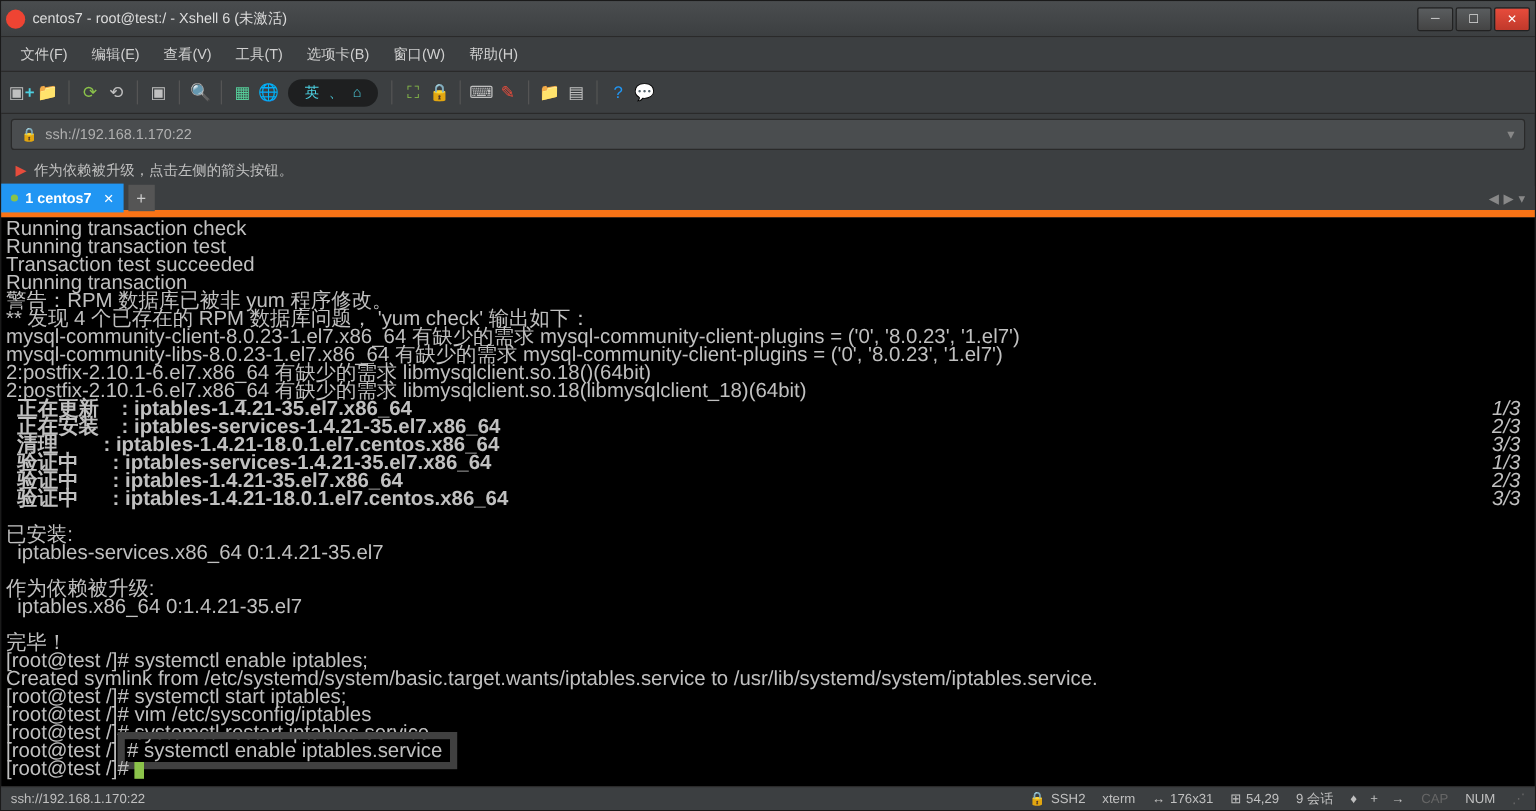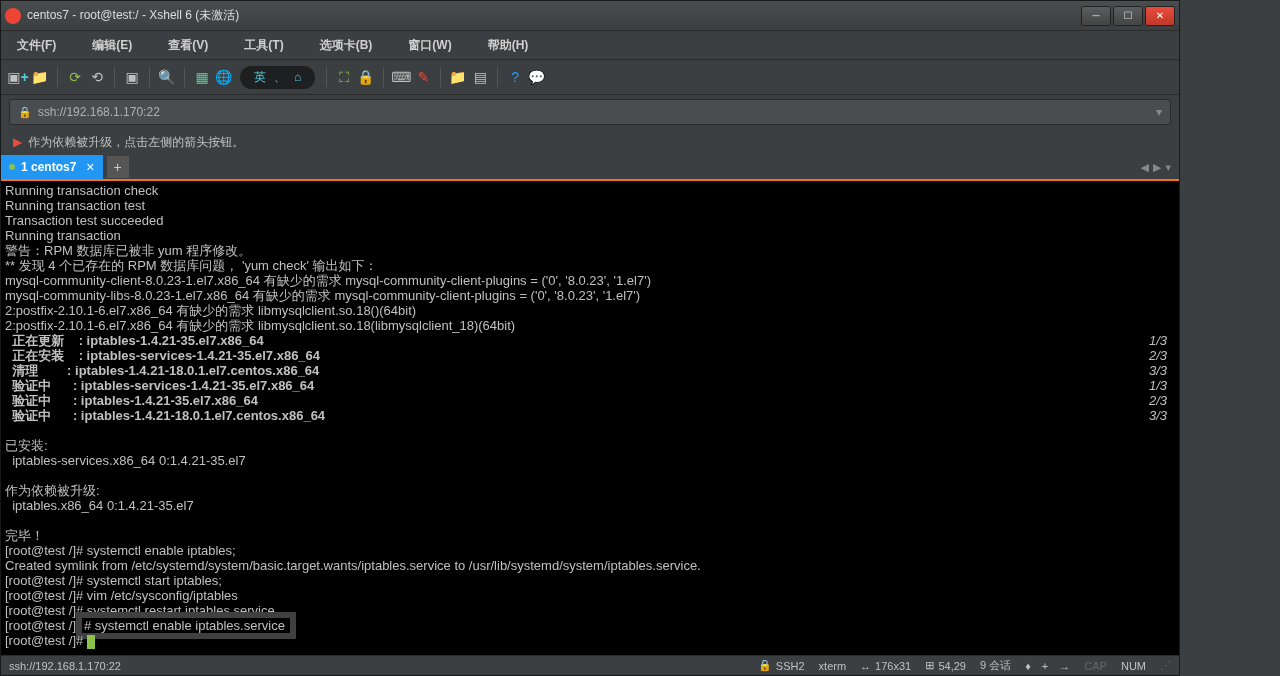--- a/index.html
+++ b/index.html
@@ -1,42 +1,42 @@
 <!DOCTYPE html>
 <html><head>
 <meta charset="utf-8">
 <style>
 * { margin: 0; padding: 0; box-sizing: border-box; font-family: "Microsoft YaHei", "Segoe UI", sans-serif; }
 body { background: #3c3f41; overflow: hidden; }
-.window { width: 1180px; height: 676px; display: flex; flex-direction: column; background: #3c3f41; border: 1px solid #1a1a1a; }
+.window { width: 1280px; height: 676px; display: flex; flex-direction: column; background: #3c3f41; border: 1px solid #1a1a1a; }
 .titlebar { height: 30px; background: linear-gradient(#4a4d4f, #3c3f41); display: flex; align-items: center; padding: 0 4px; border-bottom: 1px solid #2a2a2a; }
 .title-icon { width: 16px; height: 16px; background: #e43; border-radius: 50%; margin-right: 6px; }
 .title-text { font-size: 12px; color: #ddd; flex: 1; }
 .win-controls { display: flex; gap: 2px; }
 .win-btn { width: 30px; height: 20px; display: flex; align-items: center; justify-content: center; background: linear-gradient(#5a5d5f,#444); border: 1px solid #222; border-radius: 2px; cursor: pointer; font-size: 10px; color: #ddd; }
 .win-btn.close { background: linear-gradient(#e74c3c,#c0392b); color: #fff; }
-.menubar { height: 28px; background: #3c3f41; display: flex; align-items: center; padding: 0 8px; gap: 20px; font-weight: bold; }
+.menubar { height: 28px; background: #3c3f41; display: flex; align-items: center; padding: 0 8px; gap: 4px; }
 .menu-item { font-size: 12px; color: #d0d0d0; padding: 4px 8px; cursor: pointer; }
 .toolbar { height: 36px; background: #3c3f41; display: flex; align-items: center; padding: 0 8px; gap: 4px; border-top: 1px solid #2a2a2a; border-bottom: 1px solid #2a2a2a; }
 .tool-btn { width: 18px; height: 18px; display: flex; align-items: center; justify-content: center; cursor: pointer; font-size: 14px; color: #c0c0c0; }
 .tool-sep { width: 1px; height: 20px; background: #555; margin: 0 4px; }
 .tool-plus { color: #4dd0e1; font-weight: bold; }
 .ime-indicator { background: rgba(0,0,0,0.5); padding: 3px 14px; border-radius: 14px; color: #4dd0e1; font-size: 12px; display: flex; align-items: center; gap: 8px; margin: 0 3px; }
 .address-bar { height: 26px; background: #4a4d4f; margin: 4px 8px; border: 1px solid #2a2a2a; border-radius: 3px; display: flex; align-items: center; padding: 0 8px; gap: 6px; font-size: 12px; color: #b0b0b0; }
 .lock-icon { color: #d4a017; font-size: 11px; }
 .info-bar { height: 26px; display: flex; align-items: center; padding: 0 12px; font-size: 12px; color: #c0c0c0; gap: 6px; }
 .flag-icon { color: #e74c3c; }
-.tab-bar { height: 26px; background: #3c3f41; display: flex; align-items: center; border-bottom: 2px solid #f97316; padding-left: 0; position: relative; }
+.tab-bar { height: 26px; background: #3c3f41; display: flex; align-items: center; border-bottom: 6px solid #f97316; padding-left: 0; position: relative; }
 .tab { height: 24px; background: #2196f3; display: flex; align-items: center; padding: 0 8px; gap: 6px; font-size: 12px; color: #fff; cursor: pointer; position: relative; }
 .tab-dot { width: 6px; height: 6px; background: #8bc34a; border-radius: 50%; }
 .tab-close { font-size: 14px; color: #fff; cursor: pointer; margin-left: 4px; }
 .tab-add { width: 22px; height: 22px; background: #555; display: flex; align-items: center; justify-content: center; margin-left: 4px; cursor: pointer; color: #ccc; font-size: 14px; }
 .tab-nav { margin-left: auto; display: flex; gap: 4px; padding-right: 8px; }
 .tab-nav-btn { color: #888; font-size: 11px; cursor: pointer; }
-.terminal { flex: 1; background: #000; font-family: "NSimSun", "Consolas", monospace; font-size: 13px; line-height: 15px; color: #c0c0c0; padding: 2px 4px; overflow: hidden; white-space: pre; }
+.terminal { flex: 1; background: #000; font-family: "NSimSun", "Consolas", monospace; font-size: 17px; line-height: 15px; color: #c0c0c0; padding: 2px 4px; overflow: hidden; white-space: pre; }
 .term-line { display: flex; }
 .term-left { flex: 1; white-space: pre; font-weight: bold; }
 .term-right { text-align: right; padding-right: 8px; white-space: pre; font-style: italic; }
 .highlight-box { border: 6px solid #404040; padding: 0 2px; }
 .cursor { display: inline-block; width: 8px; height: 14px; background: #8bc34a; vertical-align: middle; }
 .statusbar { height: 20px; background: #3c3f41; display: flex; align-items: center; padding: 0 8px; font-size: 11px; color: #c0c0c0; border-top: 1px solid #2a2a2a; }
 .status-left { flex: 1; }
 .status-right { display: flex; align-items: center; gap: 14px; }
 .status-item { display: flex; align-items: center; gap: 4px; }
 .lock-sm { color: #d4a017; }

